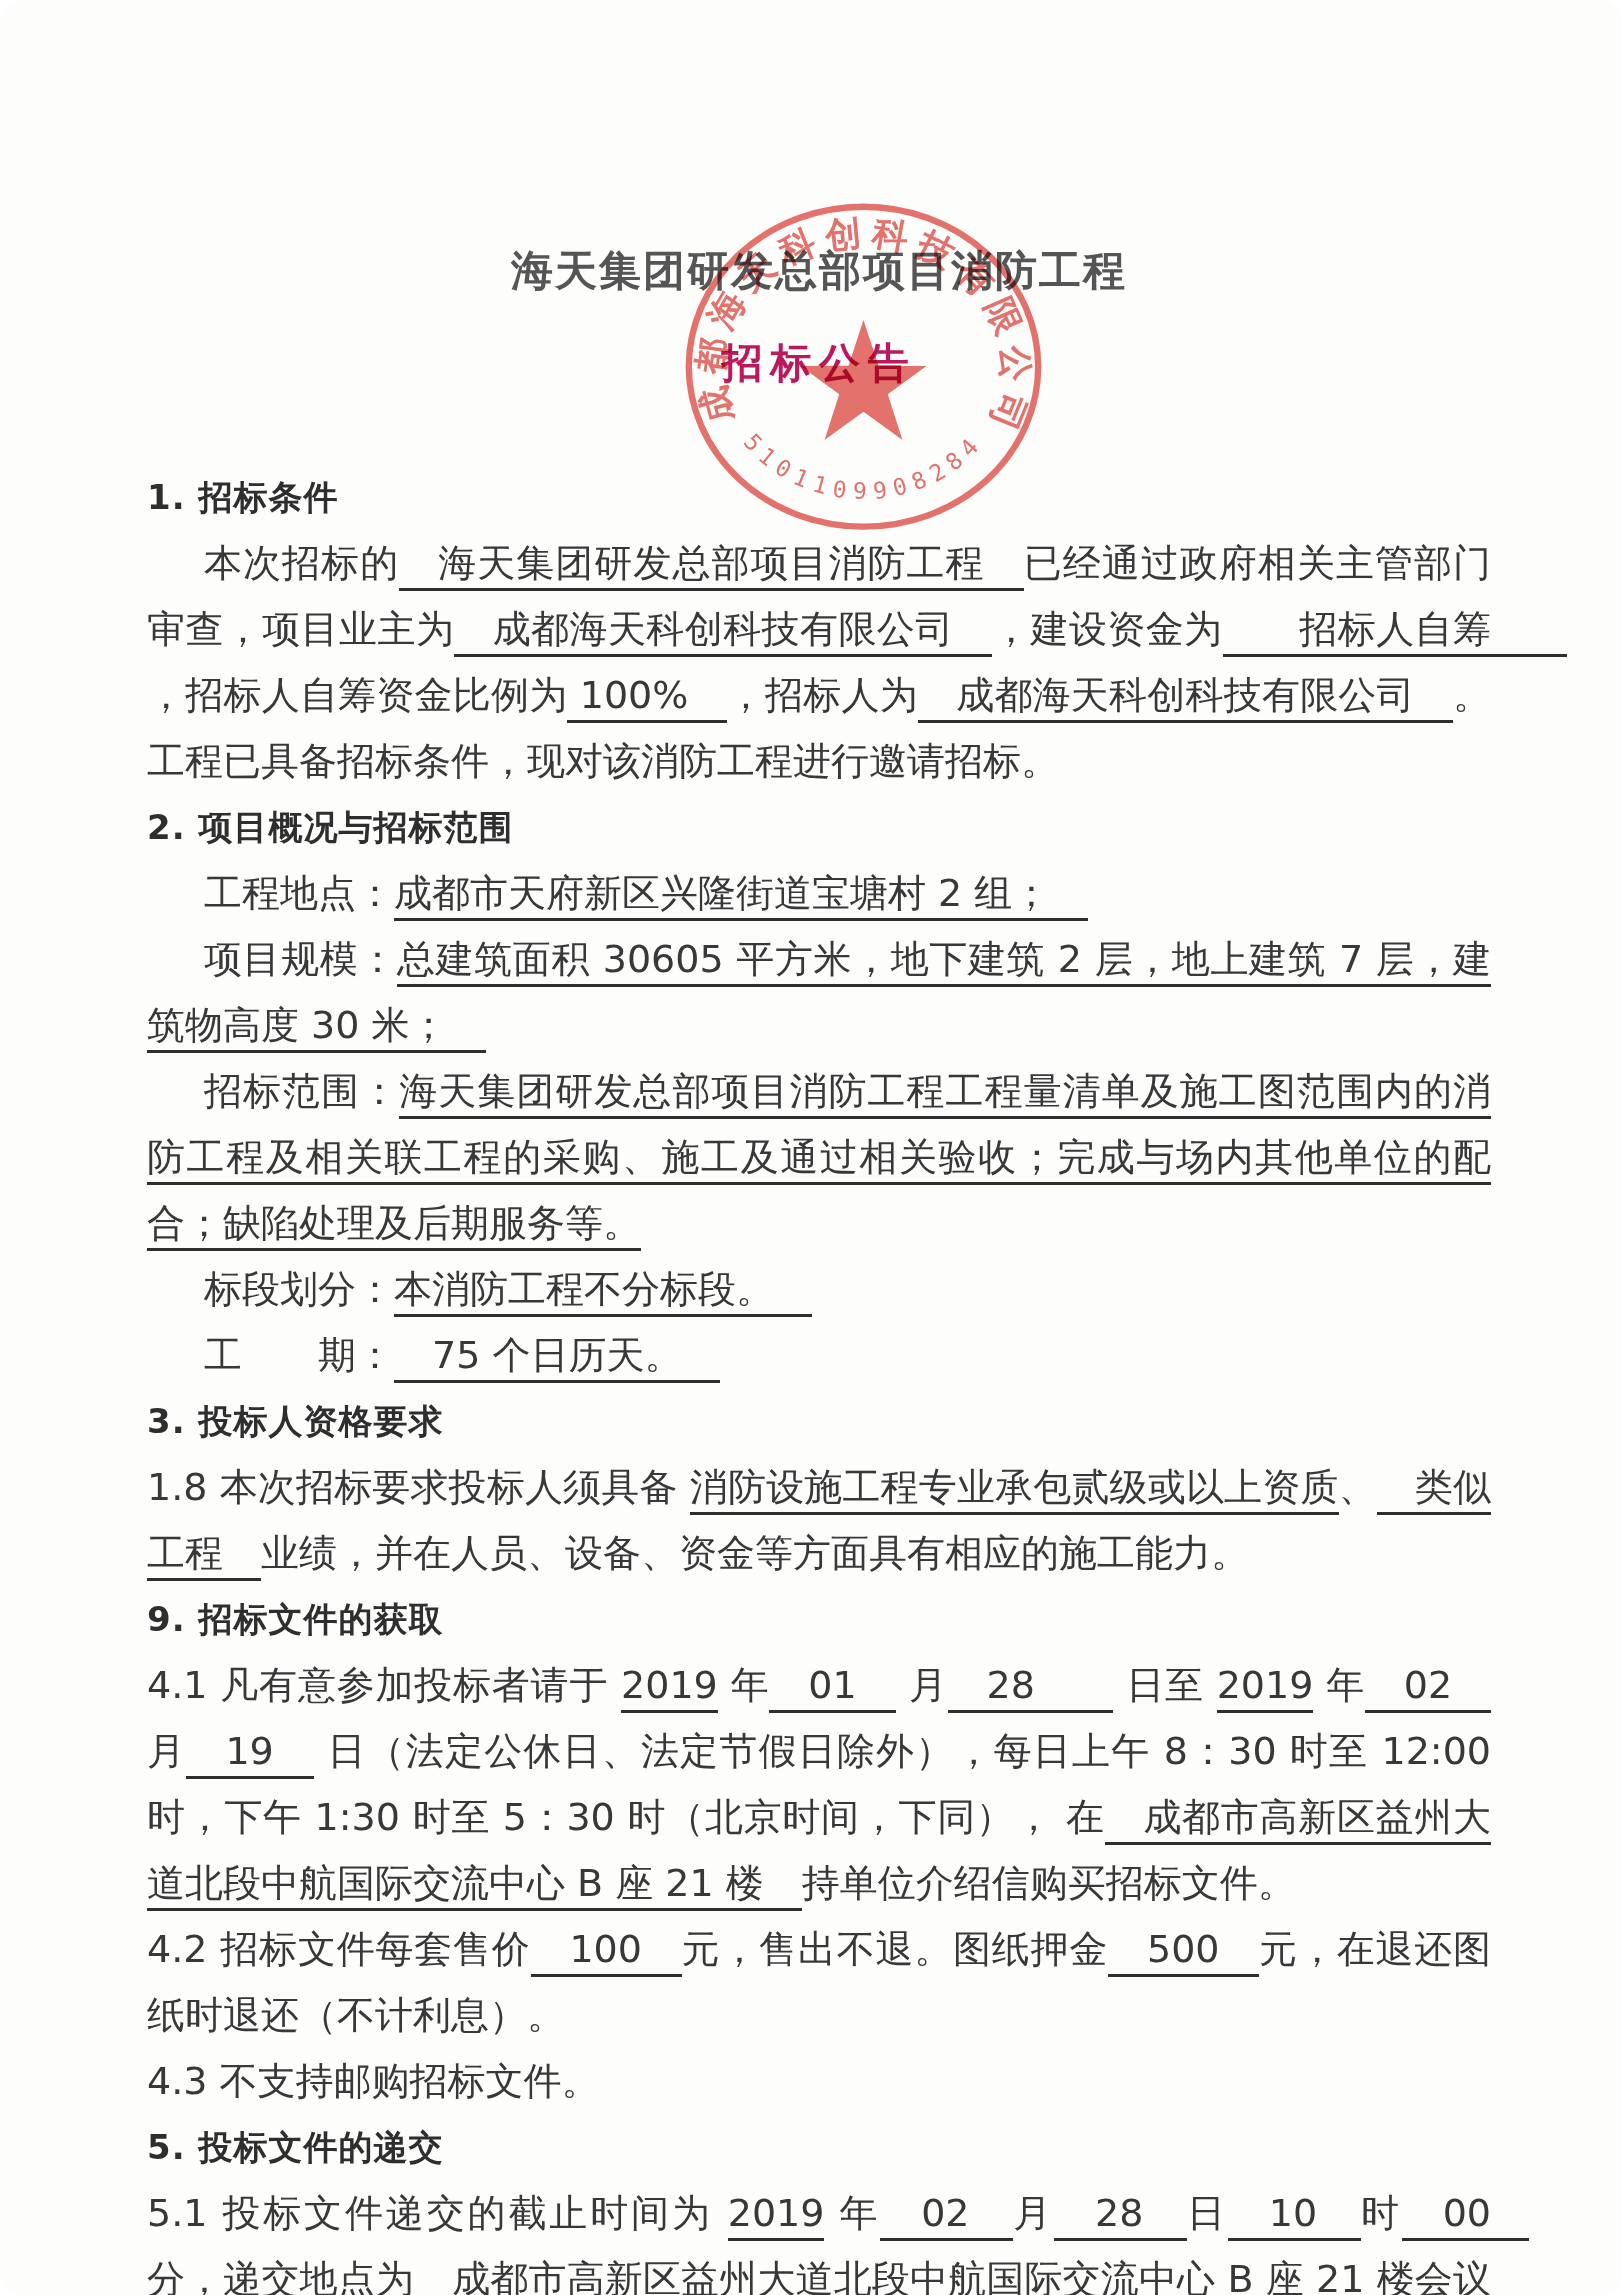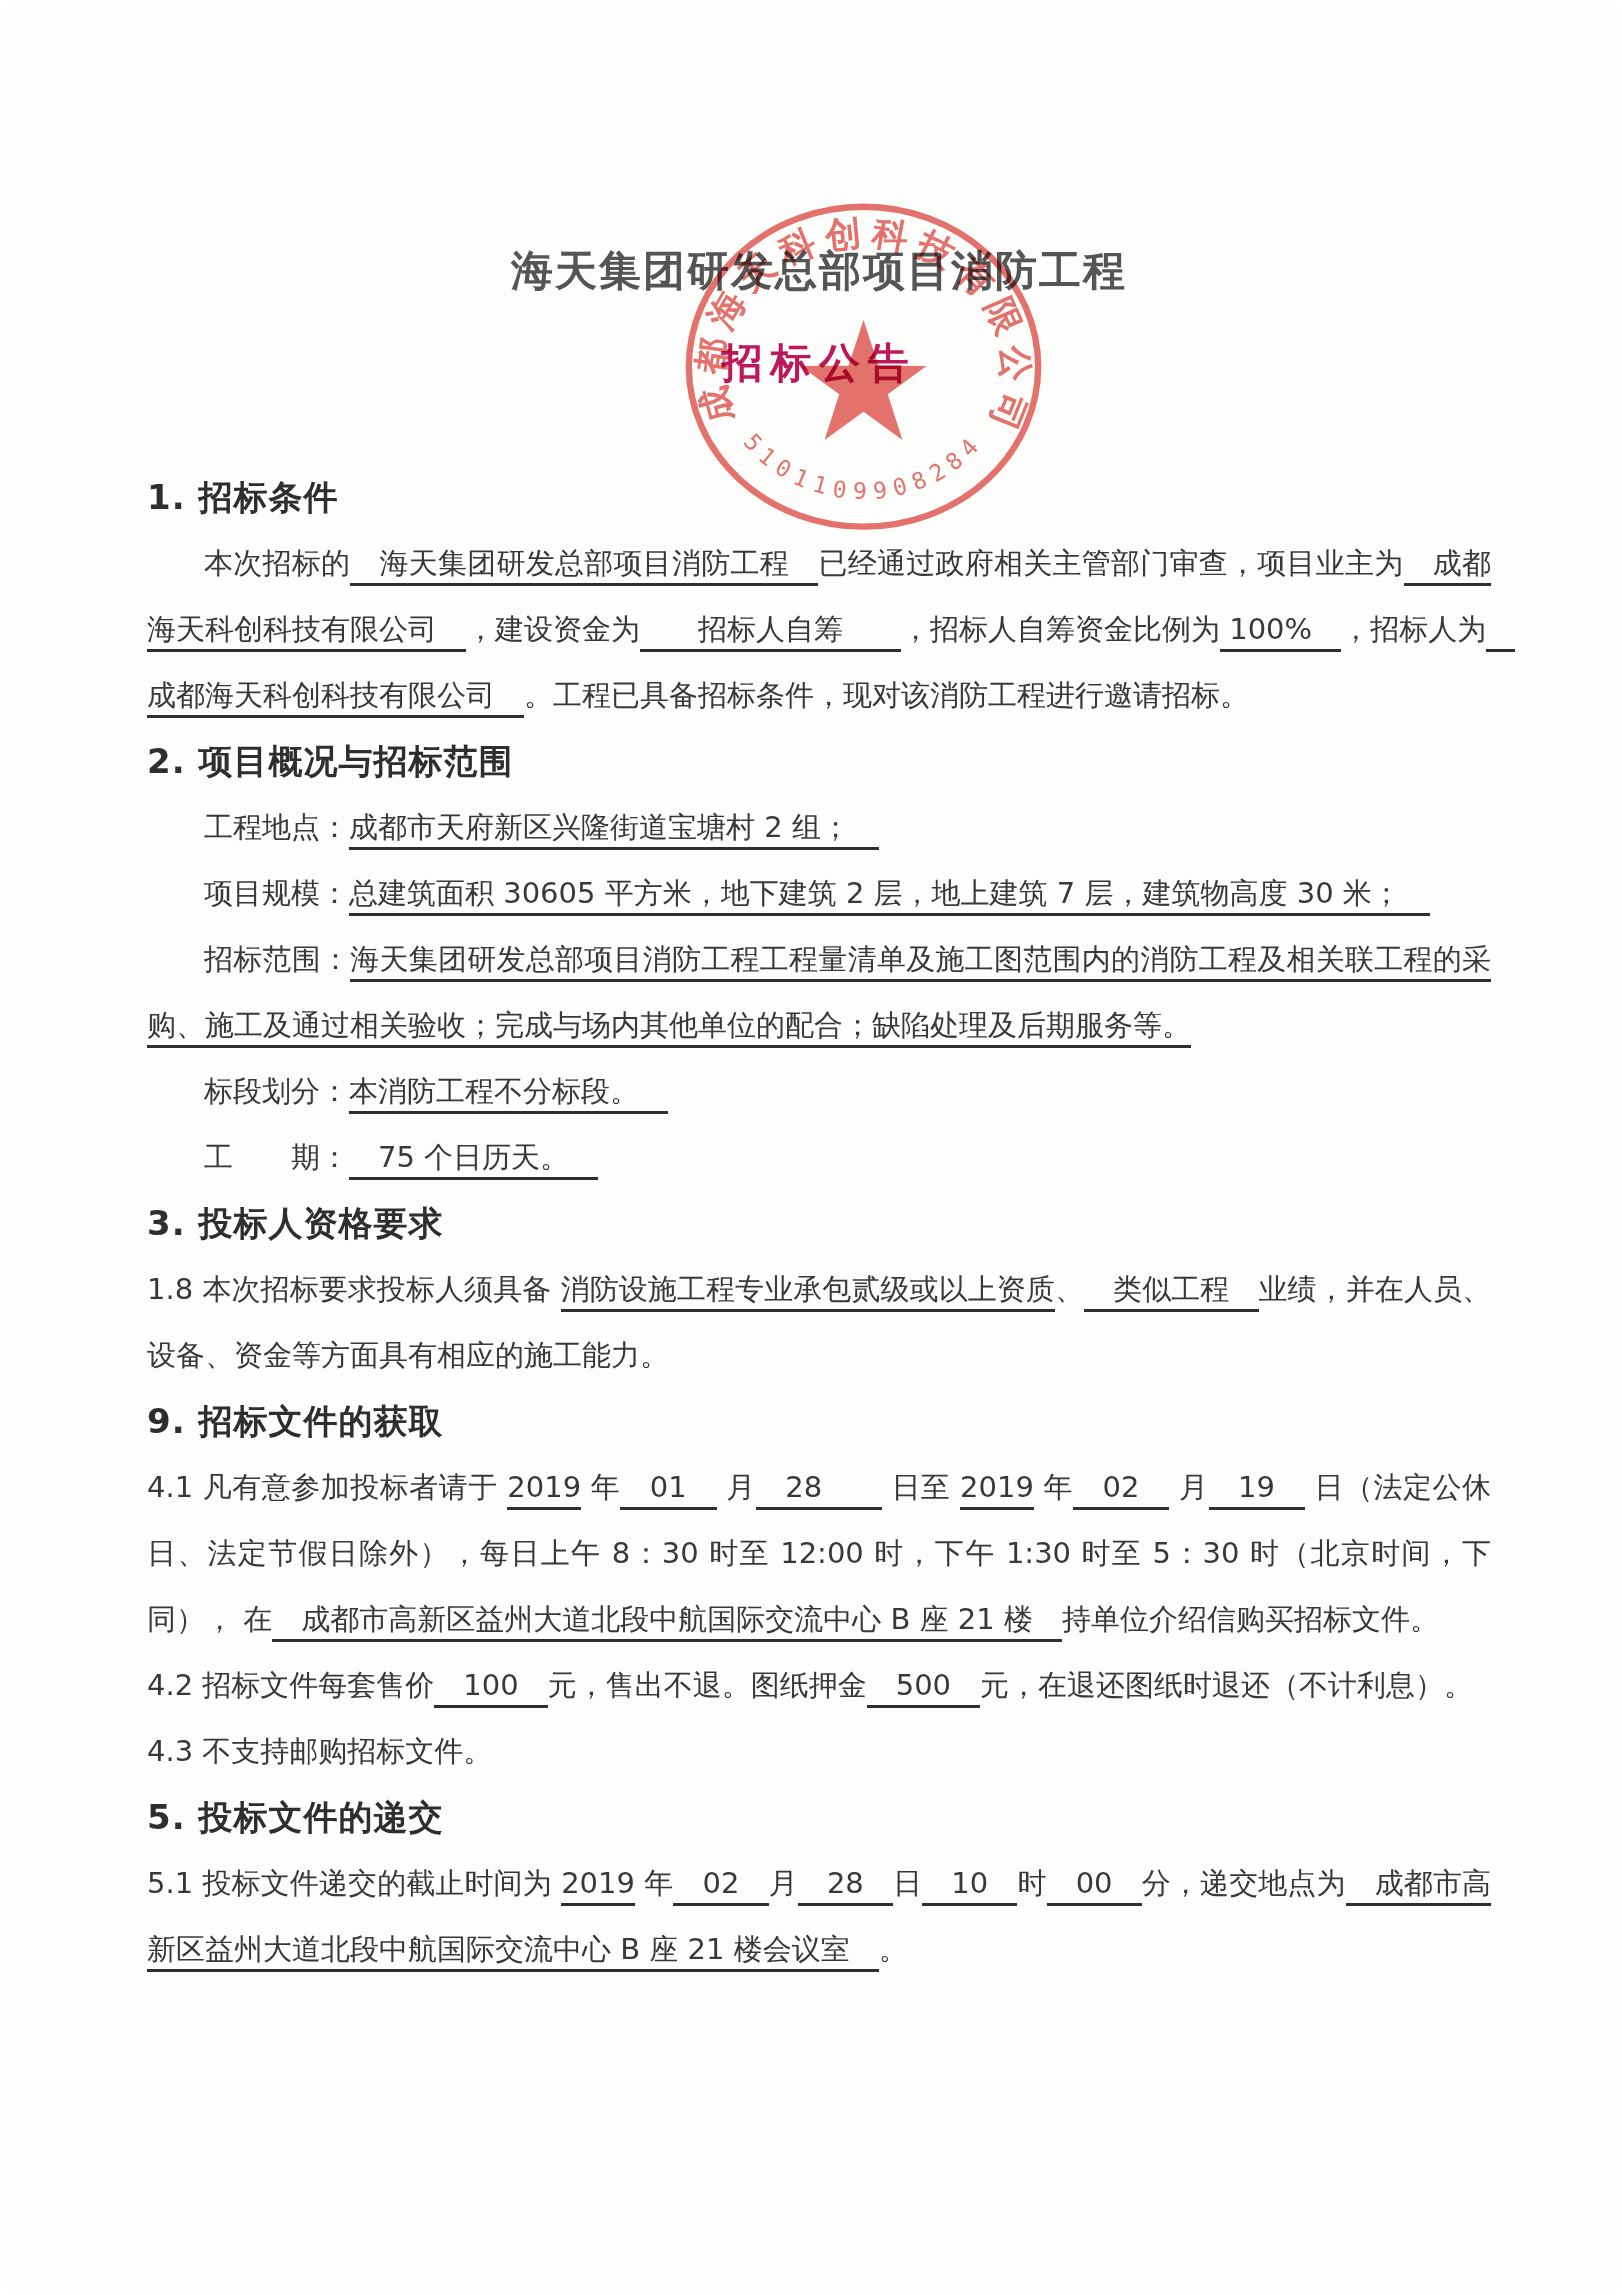--- a/index.html
+++ b/index.html
@@ -23,21 +23,21 @@
   .doc-subtitle{
     font-size:41px;line-height:54px;font-weight:bold;
     letter-spacing:7.8px;color:#be185d;margin-top:38px;
   }
   .sections{margin-top:74px;}
   .heading{
     font-size:34px;font-weight:bold;line-height:66px;
     color:#2e2e2e;margin:0;letter-spacing:1px;
   }
   .para{
-    font-size:29px;line-height:66px;margin:0;
+    font-size:38px;line-height:66px;margin:0;
     text-align:justify;color:#383838;
   }
   .para.indent{text-indent:57px;}
   .u{
     border-bottom:3.4px solid #2f2f2f;
     padding-bottom:2.5px;
   }
   .seal{
     position:absolute;left:677px;top:195px;
     opacity:0.82;

